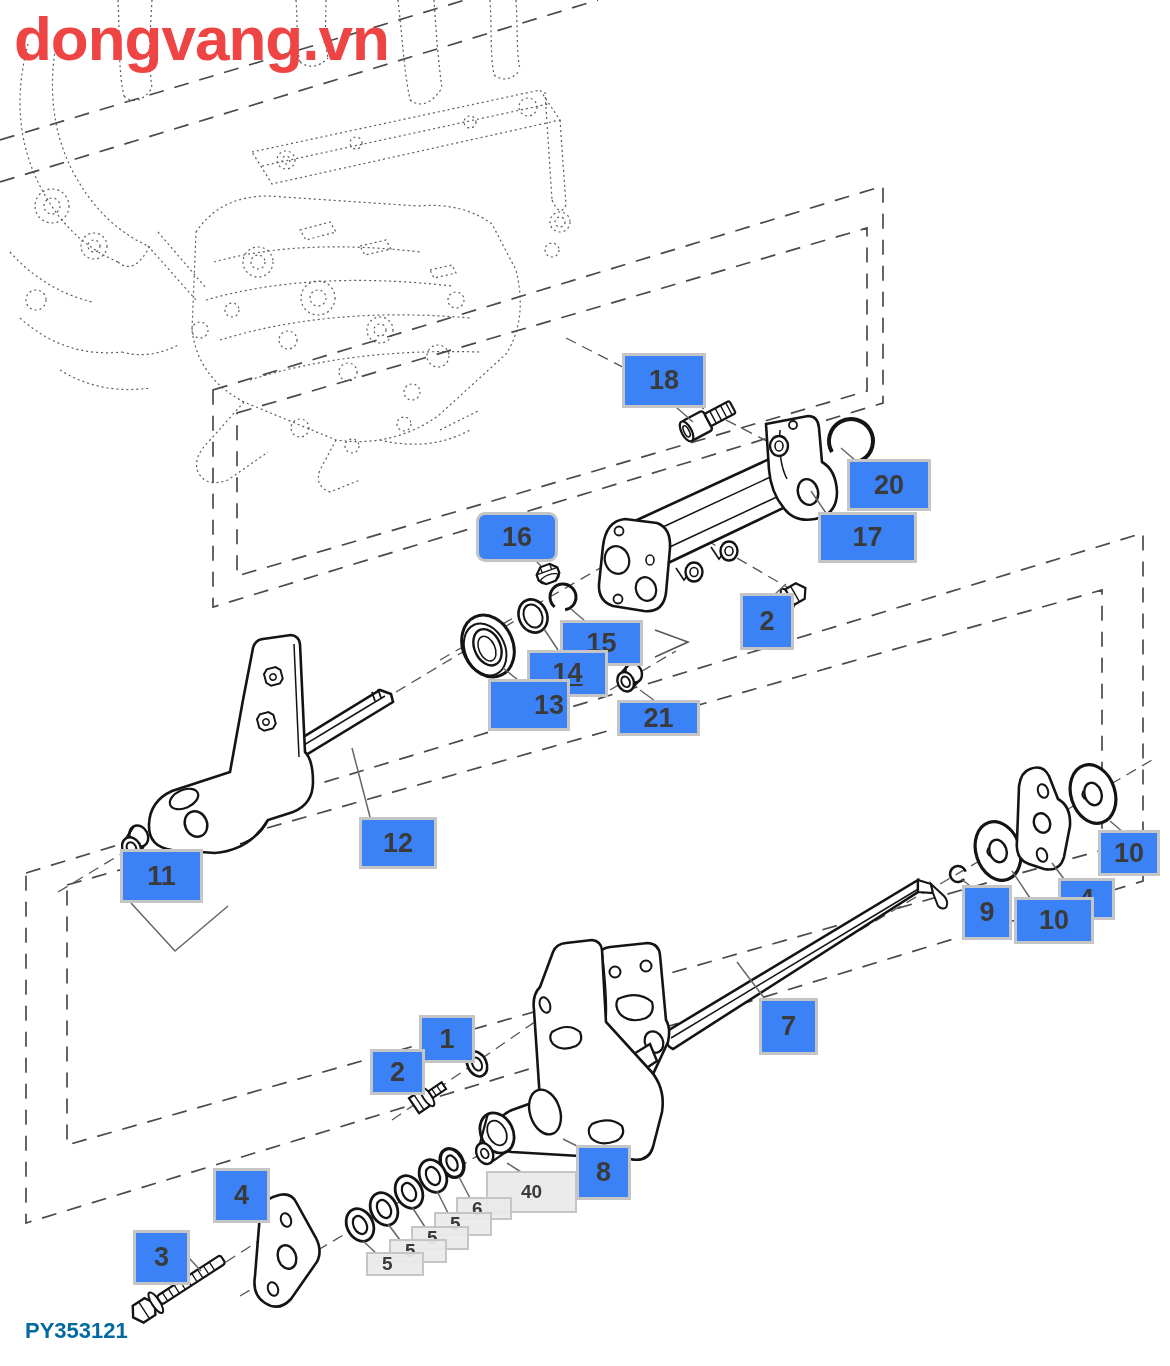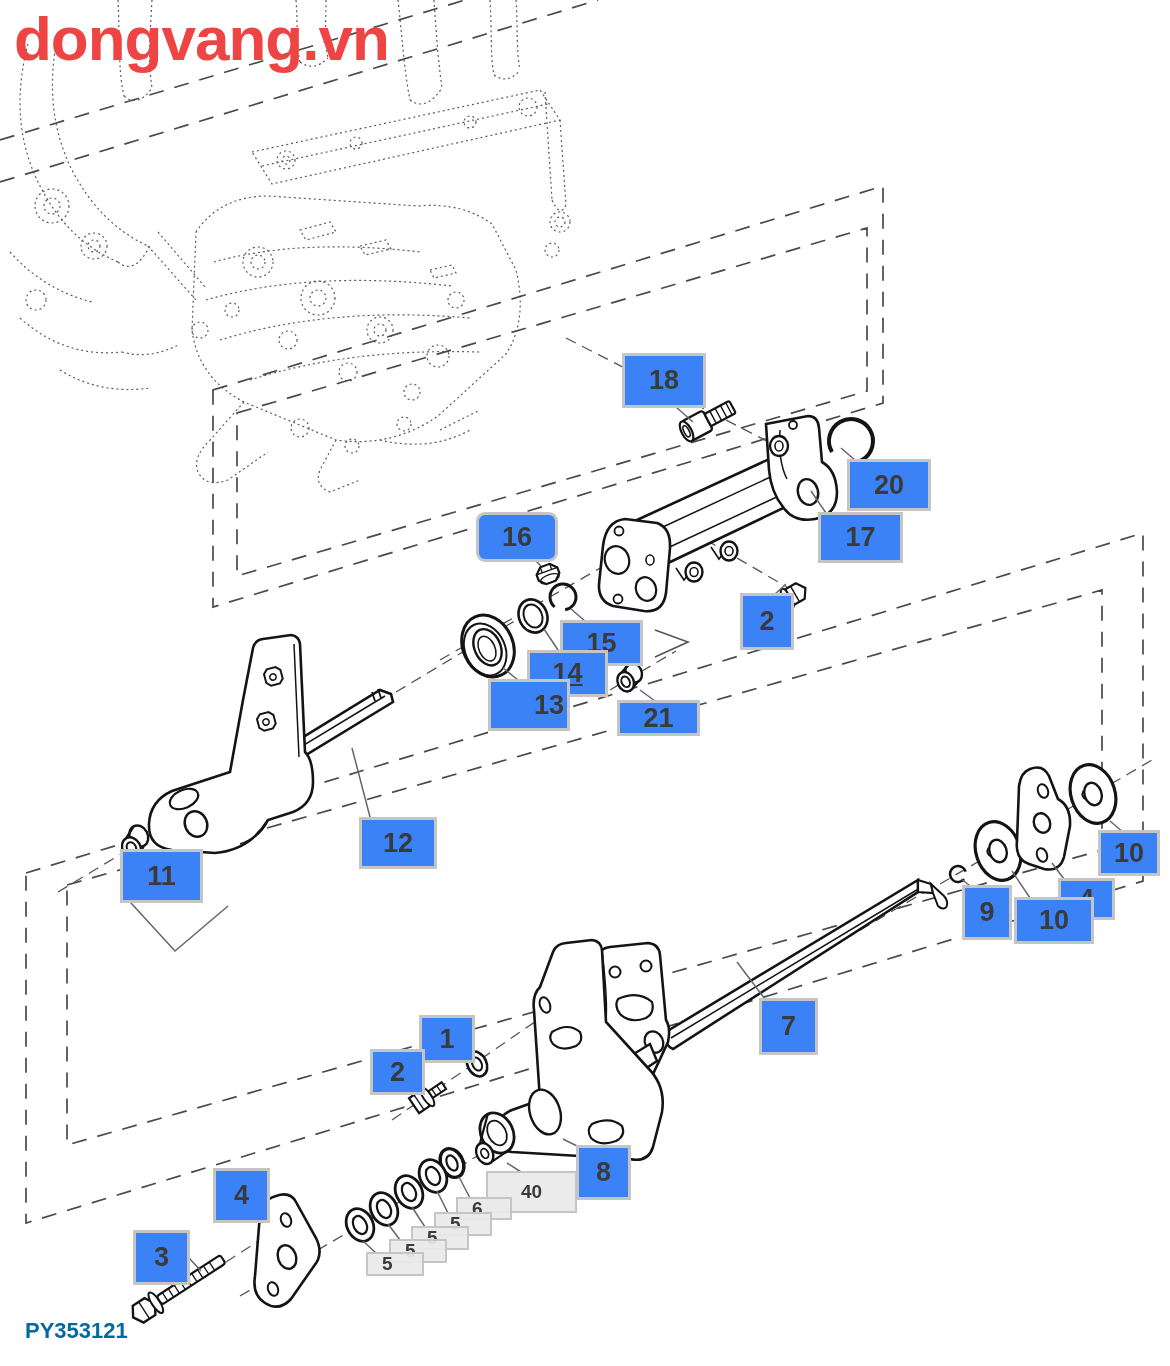--- a/index.html
+++ b/index.html
@@ -348,21 +348,21 @@
         <path d="M363,1241 L376,1253"></path>
       <path d="M458,1044 L473,1057"></path>
         <path d="M407,1079 L417,1091"></path>
         <path d="M189,1258 L201,1271"></path>
       <path d="M255,1200 L267,1220"></path>
     </g>
   </svg>
 
   <div class="co" style="left:622px;top:353px;width:84px;height:55px;">18</div>
   <div class="co" style="left:847px;top:459px;width:84px;height:52px;">20</div>
-  <div class="co" style="left:818px;top:512px;width:85px;height:51px;">17</div>
+  <div class="co" style="left:818px;top:512px;width:99px;height:51px;">17</div>
   <div class="co" style="left:740px;top:593px;width:54px;height:57px;">2</div>
   <div class="co" style="left:476px;top:512px;width:82px;height:50px;border-radius:9px;">16</div>
   <div class="co" style="left:560px;top:620px;width:83px;height:46px;">15</div>
   <div class="co" style="left:527px;top:650px;width:81px;height:47px;text-decoration:underline;">14</div>
   <div class="co" style="left:488px;top:679px;width:82px;height:52px;padding-left:40px;">13</div>
   <div class="co" style="left:617px;top:700px;width:83px;height:36px;">21</div>
   <div class="co" style="left:331px;top:817px;width:78px;height:52px;margin-left:28px;">12</div>
   <div class="co" style="left:120px;top:849px;width:83px;height:54px;">11</div>
   <div class="co" style="left:759px;top:998px;width:59px;height:57px;">7</div>
   <div class="co" style="left:962px;top:885px;width:50px;height:55px;">9</div>

